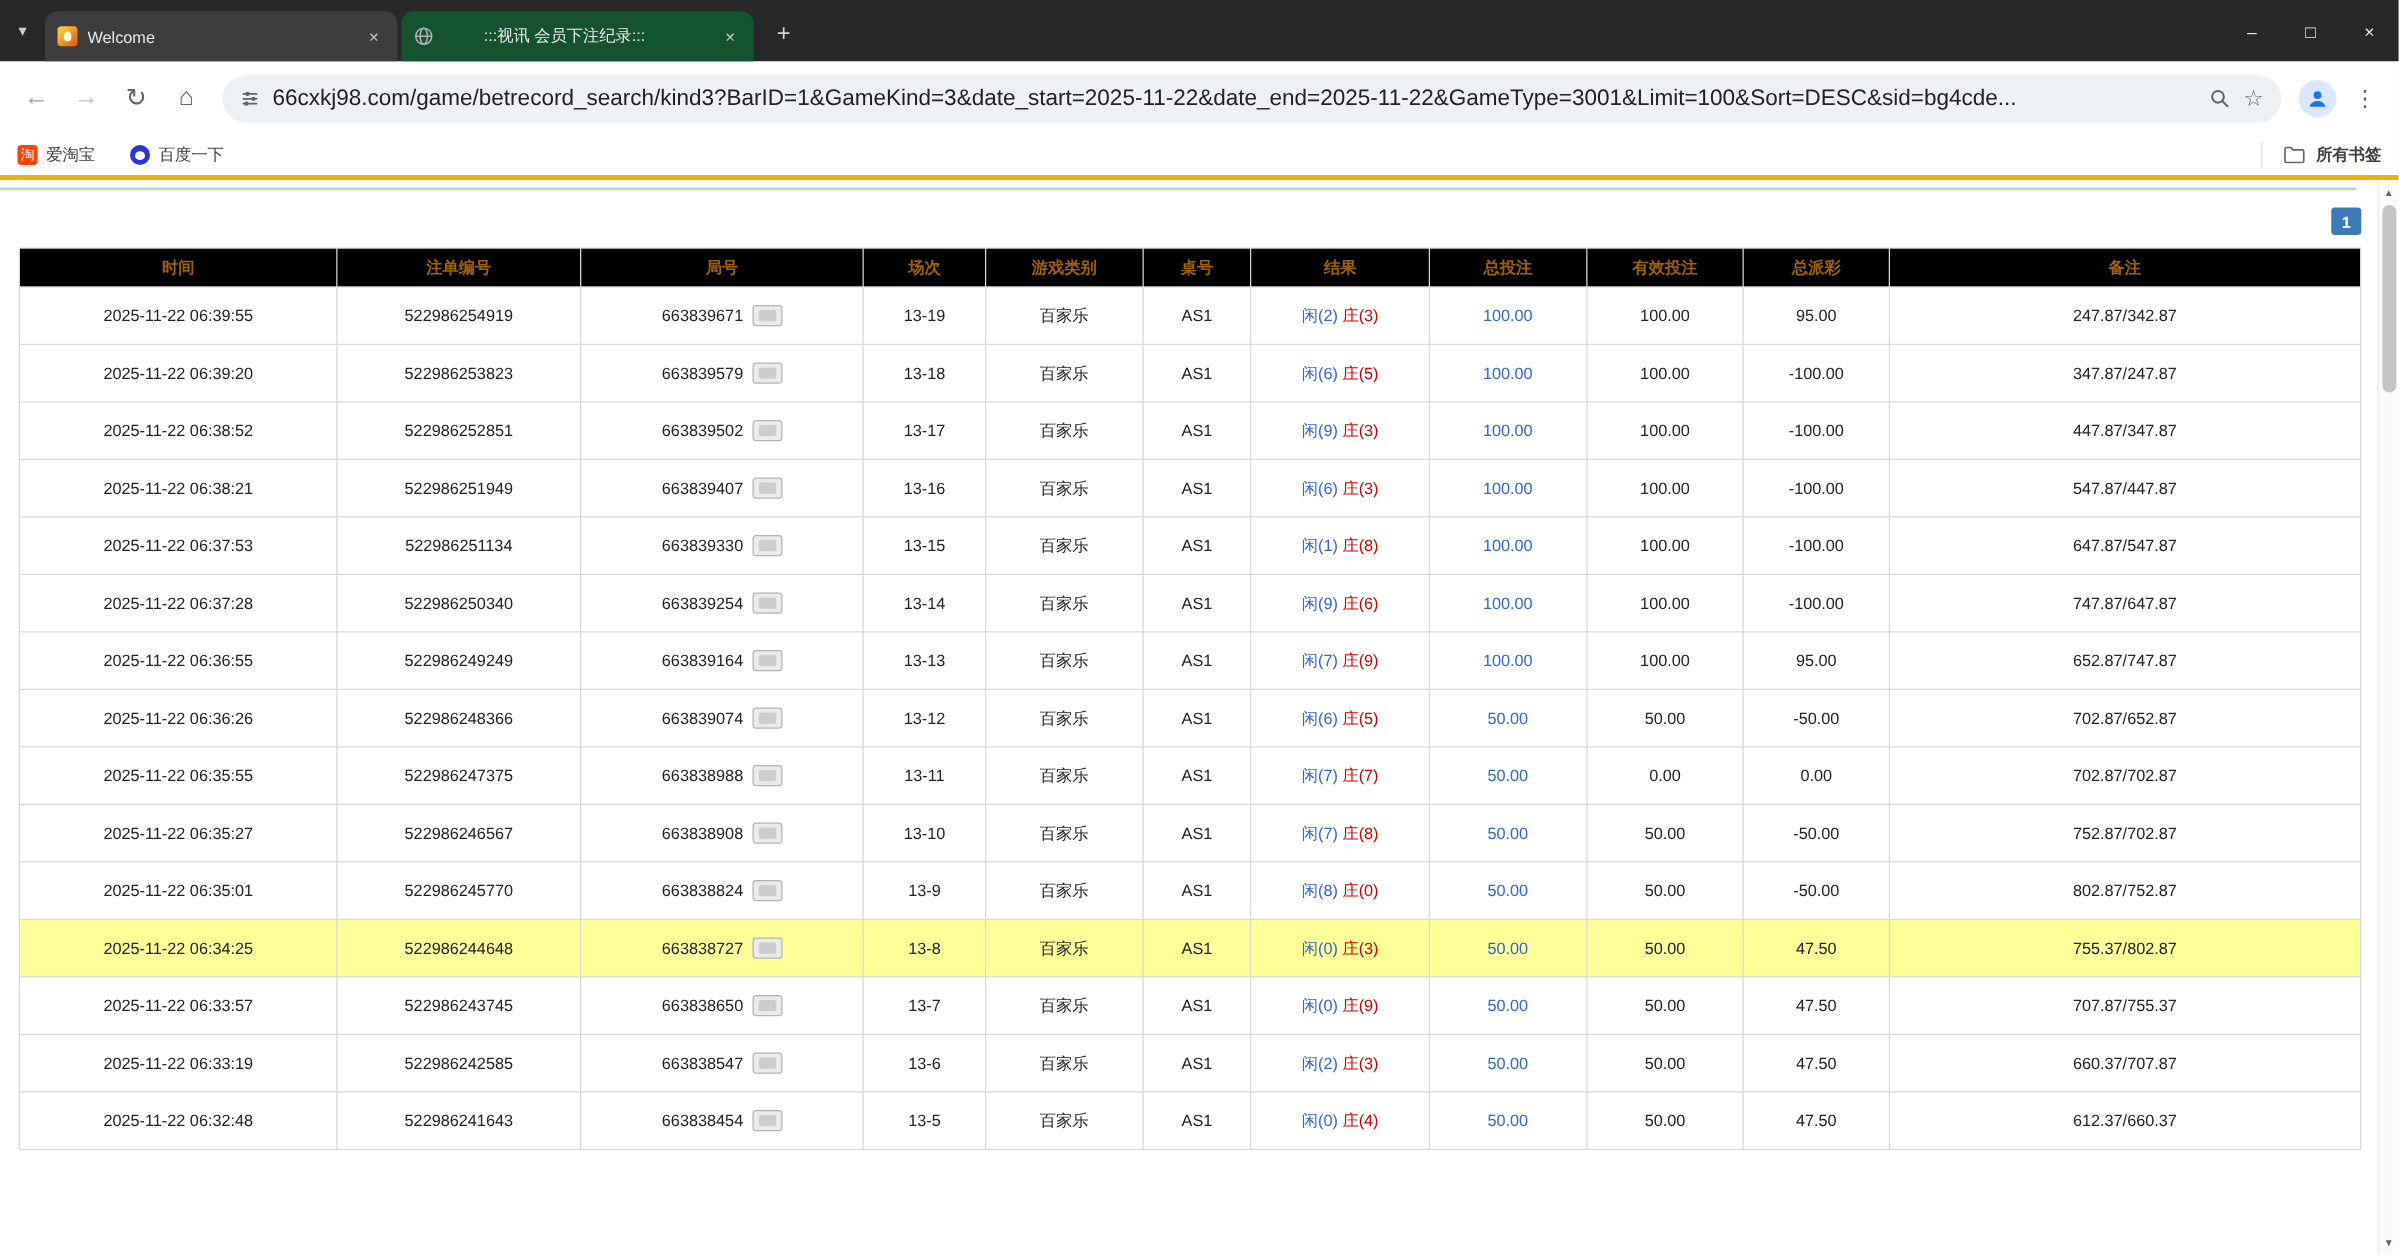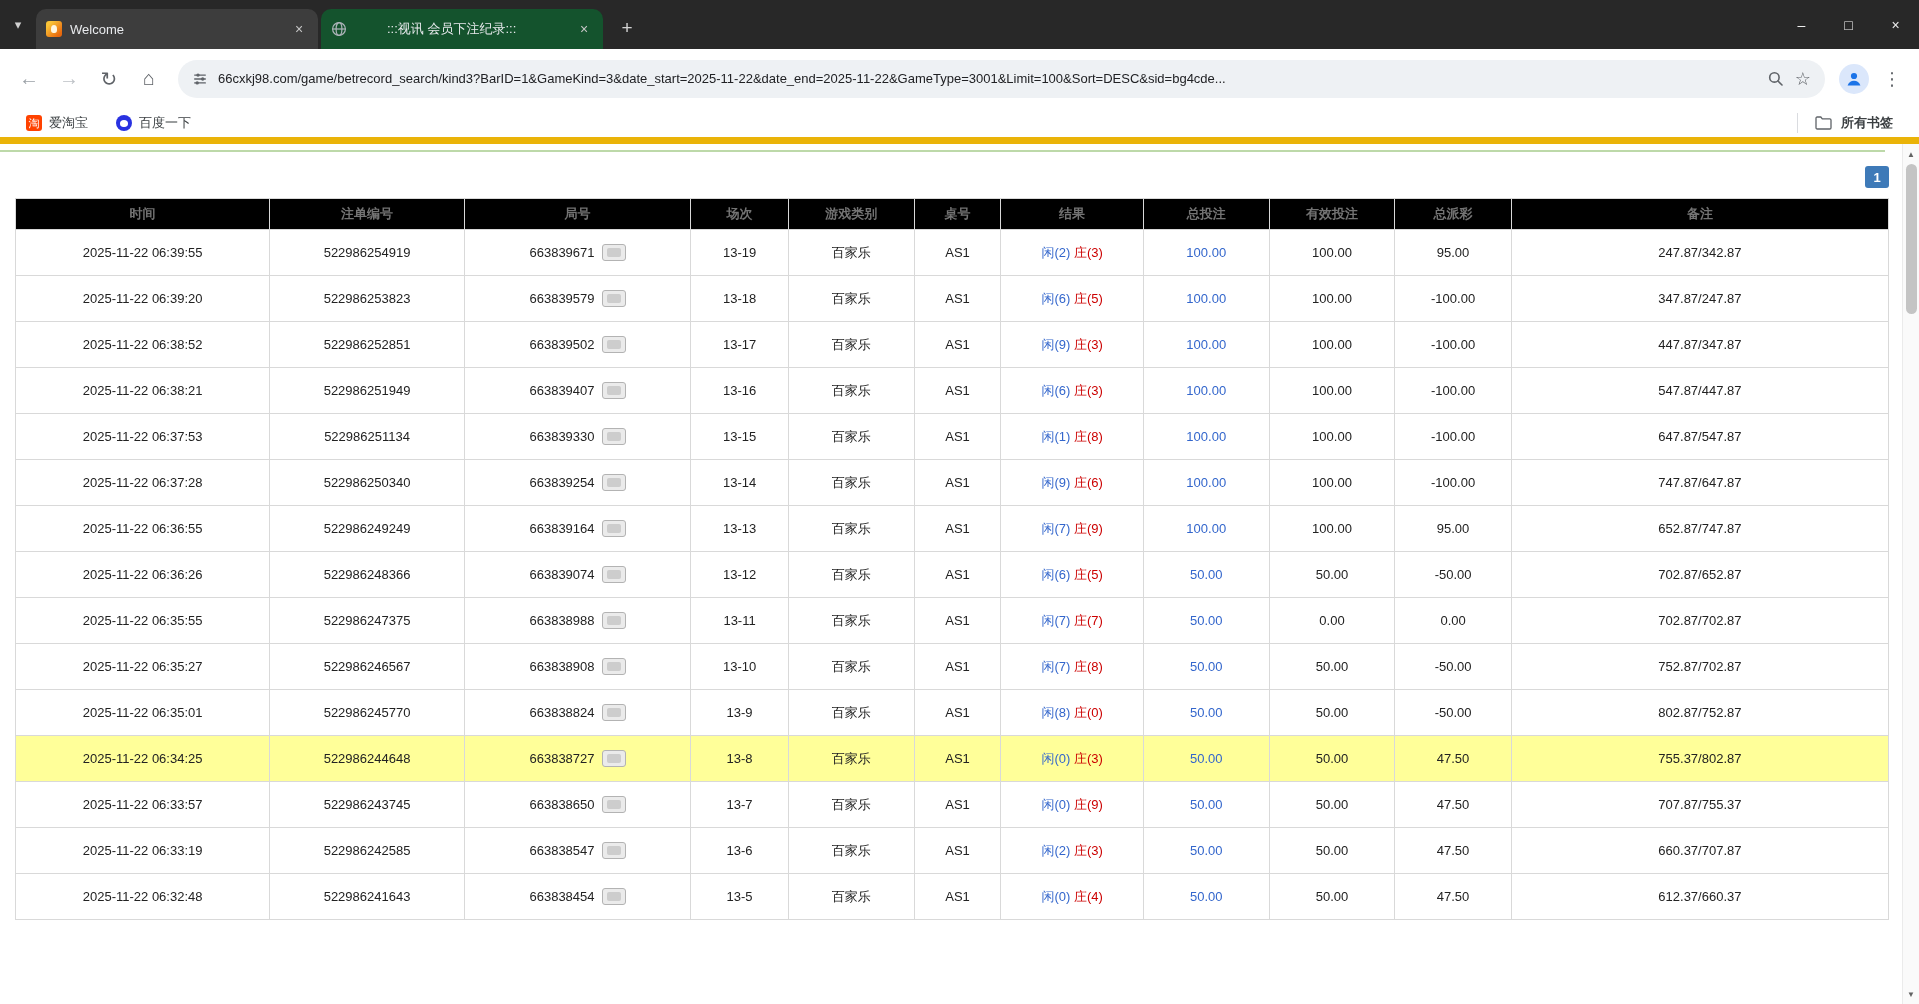--- a/index.html
+++ b/index.html
@@ -20,45 +20,45 @@
   .new-tab-btn { width:30px; height:30px; margin:0 0 6px 6px; color:#d2d2d2; font-size:19px; display:flex; align-items:center; justify-content:center; border-radius:50%; }
   .win-controls { position:absolute; right:0; top:0; height:49px; display:flex; }
   .win-btn { width:47px; height:100%; display:flex; align-items:center; justify-content:center; color:#ececec; font-size:14px; }
 
   
   .navbar { height:59px; background:#ffffff; display:flex; align-items:center; padding:0 10px; gap:2px; flex-shrink:0; }
   .nav-btn { width:38px; height:38px; display:flex; align-items:center; justify-content:center; font-size:20px; border-radius:50%; color:#5f6368; flex-shrink:0; }
   .nav-btn.dim { color:#9aa0a6; }
   .nav-btn.dimmer { color:#bdc1c6; }
   .omnibox { flex:1; min-width:0; height:38px; background:#eef1f4; border-radius:19px; display:flex; align-items:center; padding:0 14px; gap:10px; margin:0 8px; }
-  .url-text { flex:1; min-width:0; font-size:13px; color:#202124; white-space:nowrap; overflow:hidden; }
+  .url-text { flex:1; min-width:0; font-size:18px; color:#202124; white-space:nowrap; overflow:hidden; }
   .omni-icon { flex-shrink:0; display:flex; align-items:center; justify-content:center; color:#5f6368; }
   .star-glyph { font-size:18px; color:#5f6368; }
   .avatar { width:30px; height:30px; border-radius:50%; background:#dbe7fb; display:flex; align-items:center; justify-content:center; flex-shrink:0; margin:0 4px; }
   .menu-btn { font-size:18px; color:#5f6368; width:34px; height:34px; display:flex; align-items:center; justify-content:center; }
 
   
-  .bookmarks { height:36px; background:#fff; display:flex; align-items:center; padding:0 26px; font-size:13px; color:#3c4043; border-bottom:7px solid #eab308; flex-shrink:0; }
+  .bookmarks { height:36px; background:#fff; display:flex; align-items:center; padding:0 14px; font-size:13px; color:#3c4043; border-bottom:4px solid #eab308; flex-shrink:0; }
   .bm-item { display:flex; align-items:center; gap:7px; margin-right:28px; }
   .bm-icon { width:16px; height:16px; flex-shrink:0; }
   .bm-taobao { background:#ff4200; border-radius:3px; position:relative; }
   .bm-taobao::after { content:"淘"; position:absolute; inset:0; color:#fff; font-size:11px; line-height:16px; text-align:center; }
   .bm-baidu { background:#2932e1; border-radius:50%; position:relative; }
   .bm-baidu::after { content:""; position:absolute; left:4px; top:5px; width:8px; height:7px; background:#fff; border-radius:50% 50% 45% 45%; }
   .bm-right { margin-left:auto; display:flex; align-items:center; gap:9px;font-weight:bold; }
   .bm-divider { width:1px; height:20px; background:#dadce0; margin-right:8px; }
 
   
   .content { flex:1; position:relative; background:#fff; overflow:hidden; }
   .green-line { height:2px; background:#bdd9a9; margin:6px 34px 0 0; }
   .pagination-row { display:flex; justify-content:flex-end; padding:14px 30px 10px 0; }
   .page-badge { min-width:24px; height:22px; padding:0 5px; background:var(--badge_blue,#3e7ab8); color:#fff; font-size:13px; font-weight:bold; display:flex; align-items:center; justify-content:center; border-radius:3px; }
 
   table.bet-table { border-collapse:separate; border-spacing:1px; background:#d9d9d9; margin:0 30px 0 15px; width:calc(100% - 45px); table-layout:fixed; }
-  .bet-table th { background:var(--header_black,#000); color:#737373; font-size:13px; font-weight:bold; height:30px; text-align:center; }
+  .bet-table th { background:var(--header_black,#000); color:#a16207; font-size:13px; font-weight:bold; height:30px; text-align:center; }
   .bet-table tbody td { background:#fff; font-size:13px; color:#222; text-align:center; height:45px; }
   .bet-table tbody tr.highlight td { background:var(--highlight_yellow,#ffff99); }
   .bet-table tfoot td { background:var(--footer_gray,#7b7b7b); color:#fff; font-size:13px; font-weight:bold; height:32px; text-align:center; }
   .neg { color:var(--negative_red,#e60000); }
   .bet-table tfoot td.neg { color:#f01818; }
   .bet-link { color:var(--link_blue,#3366cc); text-decoration:none; cursor:pointer; }
   .r-player { color:var(--link_blue,#3366cc); }
   .r-banker { color:var(--banker_red,#cc0000);margin-top:10px; }
   .round-wrap { display:flex; align-items:center; justify-content:center; gap:7px; }
   .replay-icon { width:24px; height:17px; background:#ebebeb; border:1px solid #b3b3b3; border-radius:3px; position:relative; display:inline-block; flex-shrink:0; }

